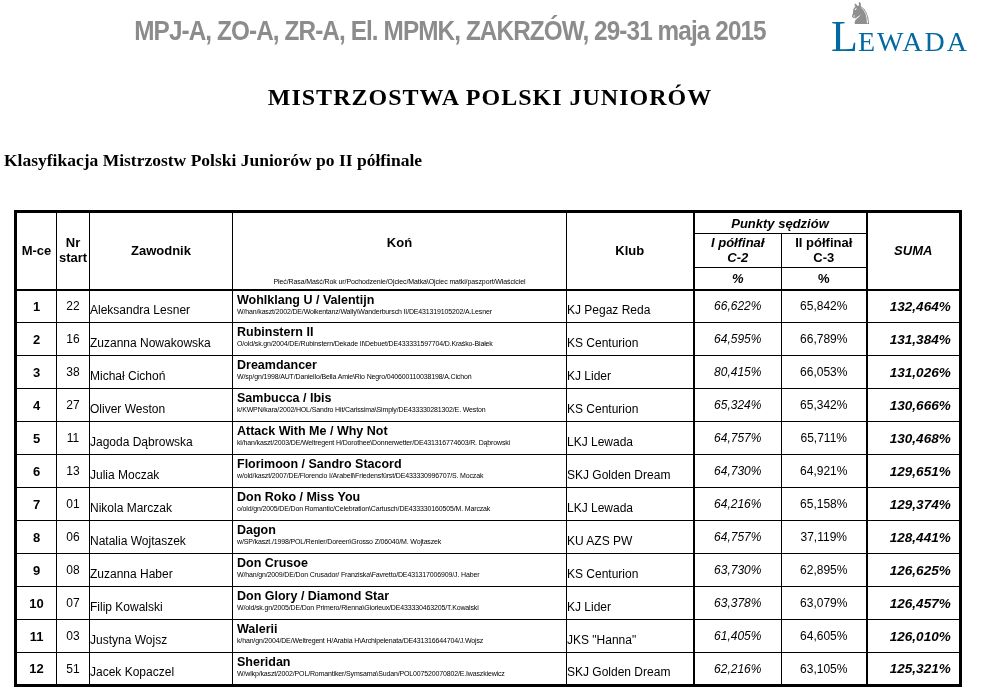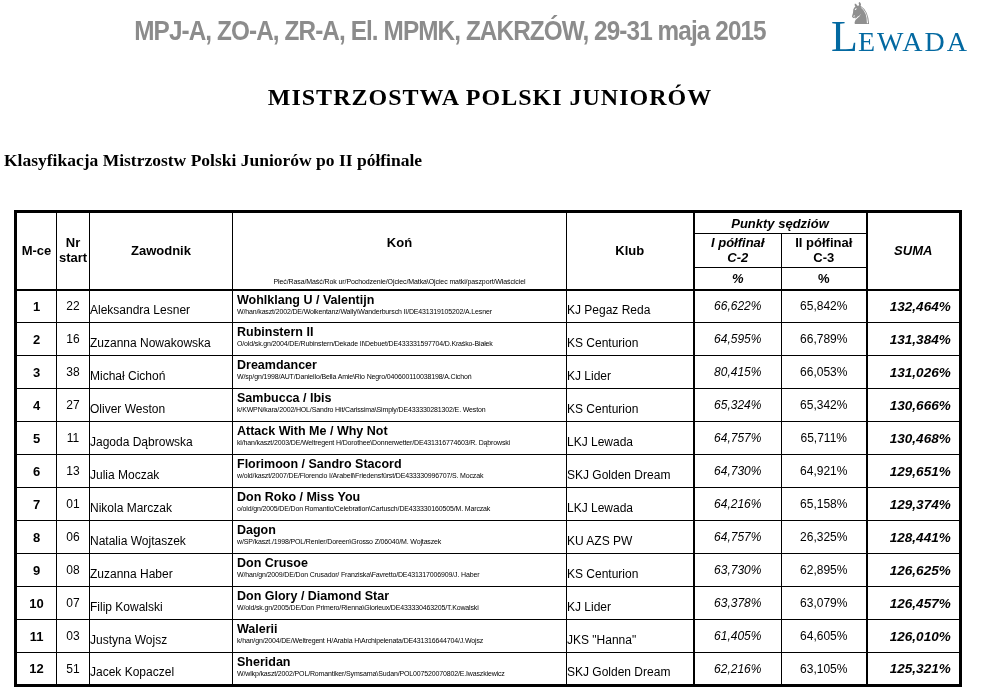--- a/index.html
+++ b/index.html
@@ -201,21 +201,21 @@
         <tr>
     <td class="mce">8</td>
     <td class="nr">06</td>
     <td class="rider">Natalia Wojtaszek</td>
     <td class="horse-cell">
       <div class="horse-name">Dagon</div>
       <div class="horse-info">w/SP/kaszt./1998/POL/Renier/Doreen\Grosso Z/06040/M. Wojtaszek</div>
     </td>
     <td class="club">KU AZS PW</td>
     <td class="pct bl2">64,757%</td>
-    <td class="pct">26,325%</td>
+    <td class="pct">37,119%</td>
     <td class="suma bl2">128,441%</td>
   </tr>
         <tr>
     <td class="mce">9</td>
     <td class="nr">08</td>
     <td class="rider">Zuzanna Haber</td>
     <td class="horse-cell">
       <div class="horse-name">Don Crusoe</div>
       <div class="horse-info">W/han/gn/2009/DE/Don Crusador/ Franziska\Favretto/DE431317006909/J. Haber</div>
     </td>

